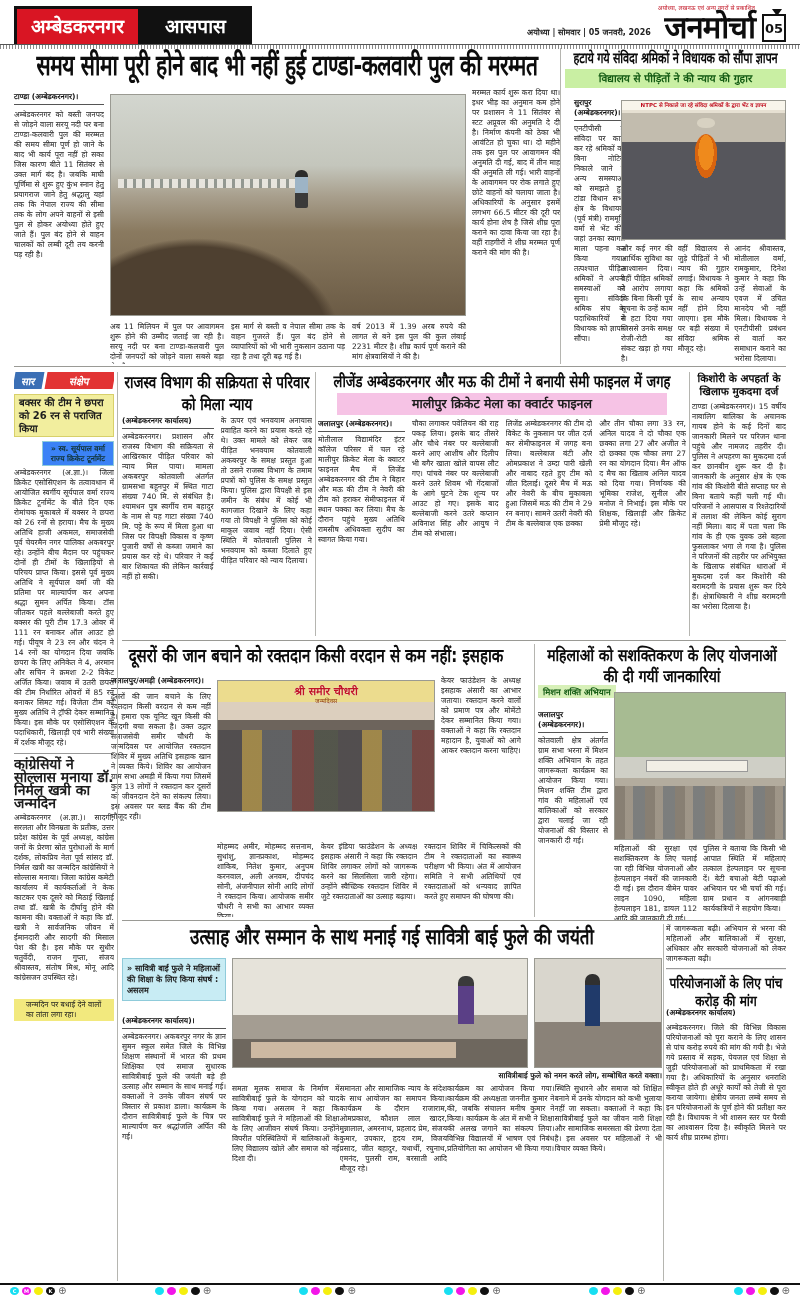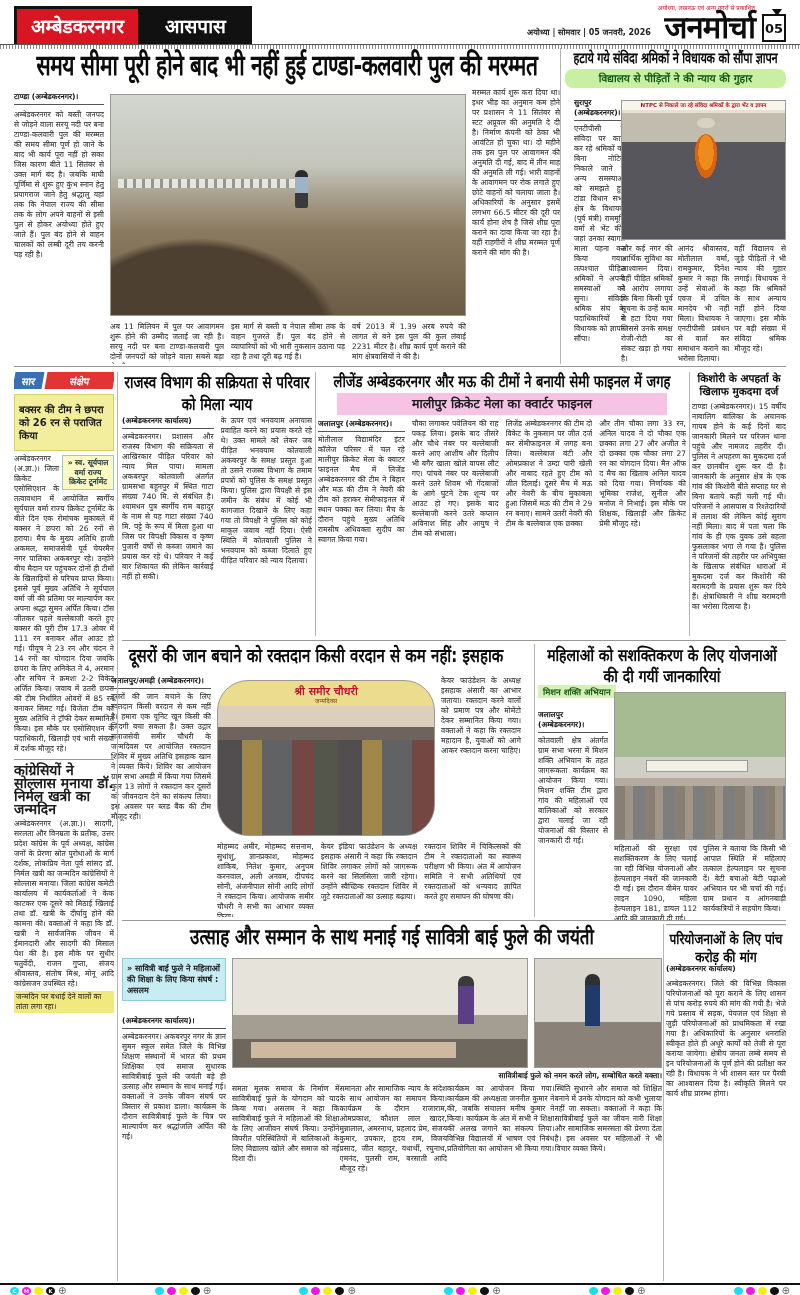--- a/index.html
+++ b/index.html
@@ -57,64 +57,64 @@
     background:radial-gradient(ellipse at 40% 100%, #4e4030 0 55%, transparent 60%); }
   #a1-photo .person { position:absolute; left:52%; top:34%; width:13px; height:38px;
     background:linear-gradient(180deg,#2b2b2b 0 18%, #9db4c6 18% 60%, #3a3a3a 60% 100%); border-radius:6px 6px 2px 2px; }
   #a1-c2  { position:absolute; left:458px; top:-4px; width:88px; bottom:0; }
   #a1-below { position:absolute; left:96px; top:230px; width:356px; bottom:0; display:flex; gap:7px; }
   #a1-below .col { flex:1; }
   
   #a2 { position:absolute; left:565px; top:48px; width:221px; height:316px; }
   #a2 .headline { font-size:11px; line-height:15px; transform:scaleY(1.35); white-space:nowrap; text-align:center; letter-spacing:-0.2px; }
   #a2-green { margin-top:6px; background:#c9efa3; color:#145c14; font-weight:bold;
-    font-size:10.5px; text-align:center; padding:2px 0 3px;border-radius:8px; }
+    font-size:10.5px; text-align:center; padding:2px 0 3px; }
   #a2-left { position:absolute; left:9px; top:50px; width:51px; bottom:0; }
   #a2-photo { left:56px; top:52px; width:165px; height:140px;
     background:linear-gradient(180deg,#e6e0d2 0 9%,#c2bcae 9% 30%,#56565c 30% 100%); }
   #a2-photo .overlay { position:absolute; left:0; top:0; right:0; font-size:5.5px; line-height:7px;
     color:#c01020; background:rgba(250,248,240,.85); text-align:center; padding:1px 2px; font-weight:bold; }
   #a2-photo .garland { position:absolute; left:44%; top:24%; width:24px; height:46px;
     background:radial-gradient(ellipse at 50% 40%, #ef8a1c 0 45%, #d8640f 45% 65%, transparent 66%); border-radius:50%; }
   #a2-photo .cap { position:absolute; left:46%; top:12%; width:18px; height:10px; background:#d8d2c2; border-radius:45%; }
   #a2-below { position:absolute; left:56px; top:196px; right:0; bottom:0; display:flex; gap:5px; }
   #a2-below .col { flex:1; }
   
   #digest { position:absolute; left:14px; top:372px; width:100px; height:911px; overflow:hidden; }
   #digest-tabs { display:flex; height:17px; }
   .tab-blue { background:#3b6fb5; color:#fff; font-weight:bold; font-size:10px; padding:2px 8px; transform:skewX(-10deg); }
   .tab-red  { background:#e23434; color:#fff; font-weight:bold; font-size:10px; padding:2px 10px; transform:skewX(-10deg); margin-left:3px; flex:1; text-align:center; }
   .digest-h1 { margin-top:5px; background:#f2ee9e; border:1px solid #d8d06a; font-size:10px; line-height:13px;
-    font-weight:bold; padding:8px 4px; }
-  .cyan-box { float:right; width:52px; background:#fef9c3; border:1px solid #8fcbda; font-size:7.5px; line-height:9.5px;
+    font-weight:bold; padding:1px 4px; }
+  .cyan-box { float:right; width:72px; background:#3b82f6; border:1px solid #8fcbda; font-size:7.5px; line-height:9.5px;
     font-weight:bold; color:#133; padding:2px 3px; margin:1px 0 2px 3px; text-align:center; }
   #digest .col { margin-top:3px; }
   .digest-h2 { margin-top:5px; border-top:1px solid #999; padding-top:4px; font-size:14px; line-height:13px; font-weight:bold; }
-  .digest-note { background:#f2e97e; font-size:7.5px; line-height:10px; padding:1px 2px; margin-top:2px; }
+  .digest-note { background:#f2e97e; font-size:7.5px; line-height:10px; padding:1px 12px; margin-top:16px; }
   
   #revenue { position:absolute; left:122px; top:372px; width:190px; height:264px; overflow:hidden; }
   #revenue .headline { font-size:13.5px; line-height:17px; transform:scaleY(1.25); text-align:center; }
   #revenue-cols { display:flex; gap:7px; margin-top:10px; }
   #revenue-cols .col { flex:1; }
   
   #cricket { position:absolute; left:318px; top:372px; width:368px; height:264px; overflow:hidden; }
   #cricket .headline { font-size:13px; line-height:16px; transform:scaleY(1.25); white-space:nowrap; text-align:center; }
   .pink-bar { width:330px; margin:5px auto 4px; background:#f6c3e5; font-size:12.5px; font-weight:bold;
     text-align:center; padding:2px 0 3px; }
   #cricket-cols { display:flex; gap:7px; }
   #cricket-cols .col { flex:1; }
   
   #kidnap { position:absolute; left:692px; top:372px; width:94px; height:264px; overflow:hidden; }
   #kidnap .headline { font-size:10.5px; line-height:13px; text-align:center; margin-bottom:4px; }
   
   #blood { position:absolute; left:111px; top:644px; width:410px; height:273px; overflow:hidden; }
   #blood .headline { font-size:15px; line-height:19px; transform:scaleY(1.25); white-space:nowrap; text-align:center; }
   #blood-left { position:absolute; left:0; top:32px; width:100px; bottom:0; }
-  #blood-photo { left:106px; top:36px; width:218px; height:156px;
-    background:linear-gradient(180deg,#ecdc8e 0 16%,#dccfbe 16% 30%,#6d645c 30% 100%);border-radius:31px; }
+  #blood-photo { left:106px; top:36px; width:218px; height:132px;
+    background:linear-gradient(180deg,#ecdc8e 0 16%,#dccfbe 16% 30%,#6d645c 30% 100%); }
   #blood-photo .bannerline { position:absolute; top:2px; left:0; right:0; text-align:center;
     color:#c01225; font-weight:bold; font-size:11px; text-shadow:0 0 1px #fff; }
   #blood-photo .bannersub { position:absolute; top:16px; left:0; right:0; text-align:center;
     color:#8a2f10; font-size:6px; }
   #blood-photo .figs { position:absolute; bottom:0; left:0; right:0; height:62%;
     background:repeating-linear-gradient(90deg,#3c3c44 0 24px,#c8a43c 24px 44px,#57606a 44px 74px,#7a2f2f 74px 96px,#3f4a3e 96px 120px); opacity:.55; }
   #blood-right { position:absolute; left:330px; top:32px; width:80px; height:162px; }
   #blood-below { position:absolute; left:106px; top:198px; right:0; bottom:0; display:flex; gap:7px; }
   #blood-below .col { flex:1; }
   
@@ -209,22 +209,22 @@
       <div class="dl">सुरापुर (अम्बेडकरनगर)।</div>
       <div class="col" style="height:100%">एनटीपीसी में संविदा पर काम कर रहे श्रमिकों को बिना नोटिस निकाले जाने व अन्य समस्याओं को समझते हुए टांडा विधान सभा क्षेत्र के विधायक (पूर्व मंत्री) राममूर्ति वर्मा से भेंट की। जहां उनका स्वागत माला पहना कर किया गया। तत्पश्चात पीड़ित श्रमिकों ने अपनी समस्याओं को सुना। संविदा श्रमिक संघ के पदाधिकारियों ने विधायक को ज्ञापन सौंपा।</div>
     </div>
     <div id="a2-photo" class="photo">
       <div class="overlay">NTPC से निकाले जा रहे संविदा श्रमिकों के द्वारा भेंट व ज्ञापन</div>
       <div class="cap"></div>
       <div class="garland"></div>
     </div>
     <div id="a2-below">
       <div class="col">और कई नगर की आर्थिक सुविधा का आश्वासन दिया। वहीं पीड़ित श्रमिकों ने आरोप लगाया कि बिना किसी पूर्व सूचना के उन्हें काम से हटा दिया गया जिससे उनके समक्ष रोजी-रोटी का संकट खड़ा हो गया है।</div>
+      <div class="col">वहीं विद्यालय से जुड़े पीड़ितों ने भी न्याय की गुहार लगाई। विधायक ने कहा कि श्रमिकों के साथ अन्याय नहीं होने दिया जाएगा। इस मौके पर बड़ी संख्या में संविदा श्रमिक मौजूद रहे।</div>
       <div class="col">आनंद श्रीवास्तव, मोतीलाल वर्मा, रामकुमार, दिनेश कुमार ने कहा कि उन्हें सेवाओं के एवज में उचित मानदेय भी नहीं मिला। विधायक ने एनटीपीसी प्रबंधन से वार्ता कर समाधान कराने का भरोसा दिलाया।</div>
-      <div class="col">वहीं विद्यालय से जुड़े पीड़ितों ने भी न्याय की गुहार लगाई। विधायक ने कहा कि श्रमिकों के साथ अन्याय नहीं होने दिया जाएगा। इस मौके पर बड़ी संख्या में संविदा श्रमिक मौजूद रहे।</div>
     </div>
   </div>
 
   <div id="digest">
     <div id="digest-tabs">
       <span class="tab-blue">सार</span>
       <span class="tab-red">संक्षेप</span>
     </div>
     <div class="digest-h1">बक्सर की टीम ने छपरा को 26 रन से पराजित किया</div>
     <div class="col">
@@ -316,20 +316,21 @@
     <div id="sav-caption">सावित्रीबाई फुले को नमन करते लोग, सम्बोधित करते वक्ता।</div>
     <div id="sav-below">
       <div class="col">समता मूलक समाज के निर्माण में सावित्रीबाई फुले के योगदान को याद किया गया। असलम ने कहा कि सावित्रीबाई फुले ने महिलाओं की शिक्षा के लिए आजीवन संघर्ष किया। उन्होंने विपरीत परिस्थितियों में बालिकाओं के लिए विद्यालय खोले और समाज को नई दिशा दी।</div>
       <div class="col">समानता और सामाजिक न्याय के संदेश के साथ आयोजन का समापन किया। कार्यक्रम के दौरान राजाराम, ओमप्रकाश, कौशल लाल खादर, मुन्नालाल, अमरनाथ, प्रहलाद प्रेम, संजय कुमार, उपकार, हृदय राम, विजय प्रसाद, जीत बहादुर, यथार्थी, रघुनाथ, एमनंद, पुलसी राम, बरसाती आदि मौजूद रहे।</div>
       <div class="col">कार्यक्रम का आयोजन किया गया। कार्यक्रम की अध्यक्षता जननीत कुमार ने की, जबकि संचालन मनीष कुमार ने किया। कार्यक्रम के अंत में सभी ने शिक्षा की अलख जगाने का संकल्प लिया। विभिन्न विद्यालयों में भाषण एवं निबंध प्रतियोगिता का आयोजन भी किया गया।</div>
       <div class="col">स्थिति सुधारने और समाज को शिक्षित बनाने में उनके योगदान को कभी भुलाया नहीं जा सकता। वक्ताओं ने कहा कि सावित्रीबाई फुले का जीवन नारी शिक्षा और सामाजिक समरसता की प्रेरणा देता है। इस अवसर पर महिलाओं ने भी विचार व्यक्त किये।</div>
     </div>
   </div>
 
   <div id="funds">
+    <div class="col tail">में जागरूकता बढ़ी। अभियान से भरना की महिलाओं और बालिकाओं में सुरक्षा, अधिकार और सरकारी योजनाओं को लेकर जागरूकता बढ़ी।</div>
     <span class="headline">परियोजनाओं के लिए पांच करोड़ की मांग</span>
     <div class="dl">(अम्बेडकरनगर कार्यालय)</div>
     <div class="col" style="height:220px">अम्बेडकरनगर। जिले की विभिन्न विकास परियोजनाओं को पूरा कराने के लिए शासन से पांच करोड़ रुपये की मांग की गयी है। भेजे गये प्रस्ताव में सड़क, पेयजल एवं शिक्षा से जुड़ी परियोजनाओं को प्राथमिकता में रखा गया है। अधिकारियों के अनुसार धनराशि स्वीकृत होते ही अधूरे कार्यों को तेजी से पूरा कराया जायेगा। क्षेत्रीय जनता लम्बे समय से इन परियोजनाओं के पूर्ण होने की प्रतीक्षा कर रही है। विधायक ने भी शासन स्तर पर पैरवी का आश्वासन दिया है। स्वीकृति मिलने पर कार्य शीघ्र प्रारम्भ होगा।</div>
   </div>
 
   <div class="vrule" style="left:560px; top:48px;  height:316px;"></div>
   <div class="hrule" style="left:14px;  top:366px; width:772px;"></div>
   <div class="vrule" style="left:117px; top:372px; height:909px;"></div>
   <div class="vrule" style="left:315px; top:372px; height:264px;"></div>
   <div class="vrule" style="left:689px; top:372px; height:264px;"></div>

